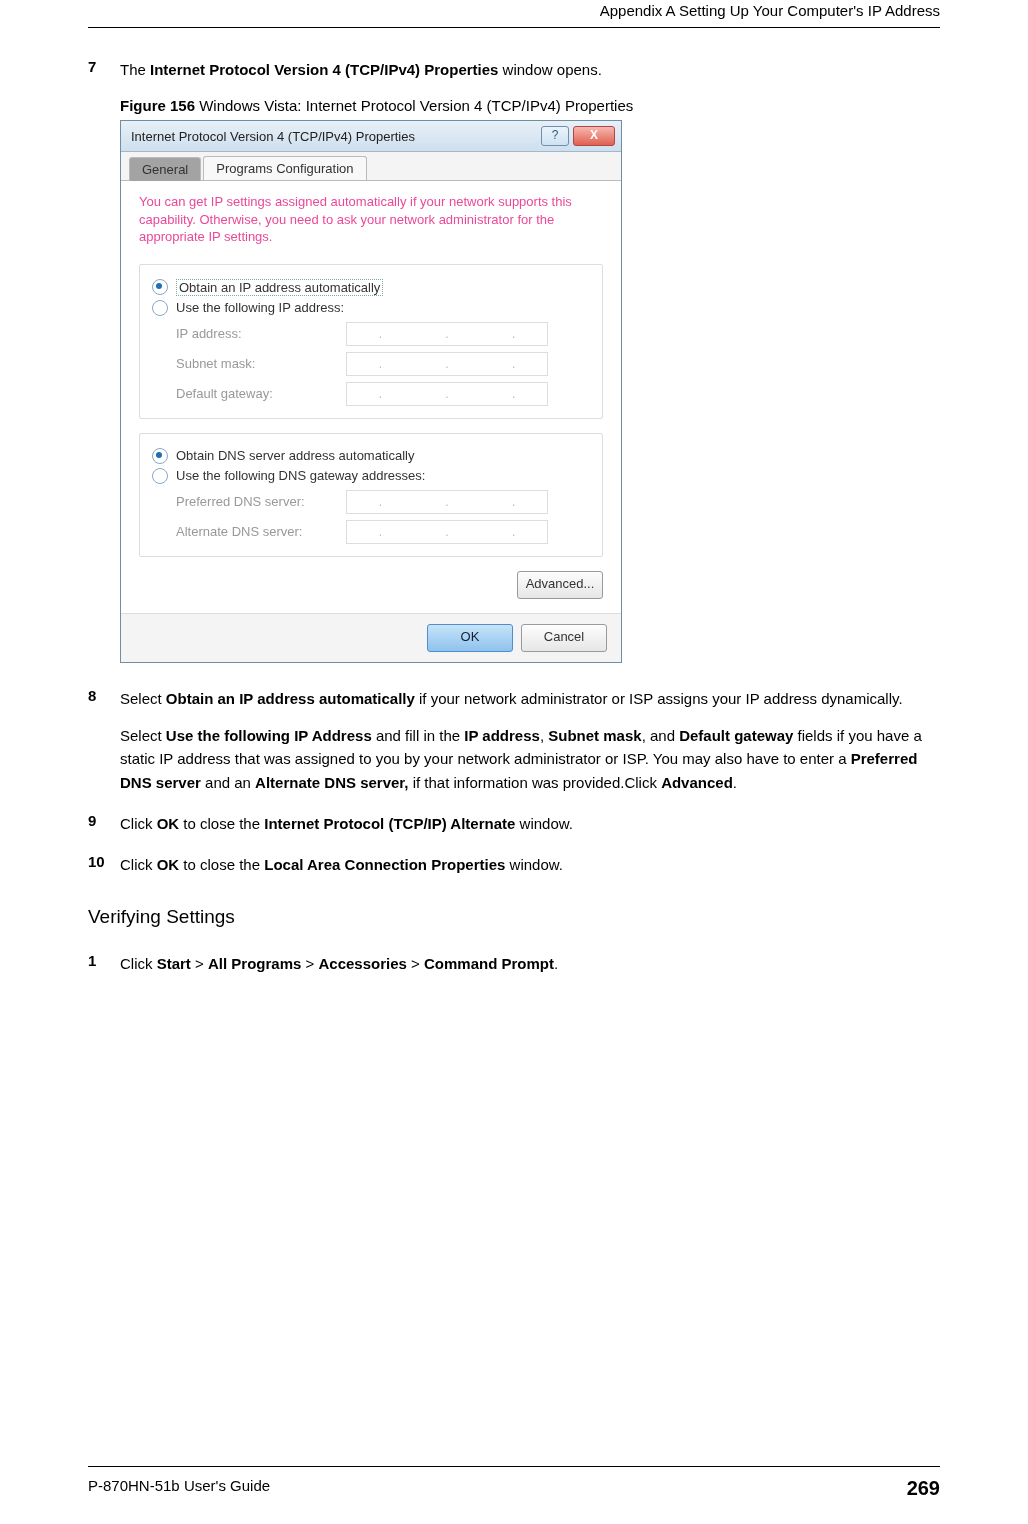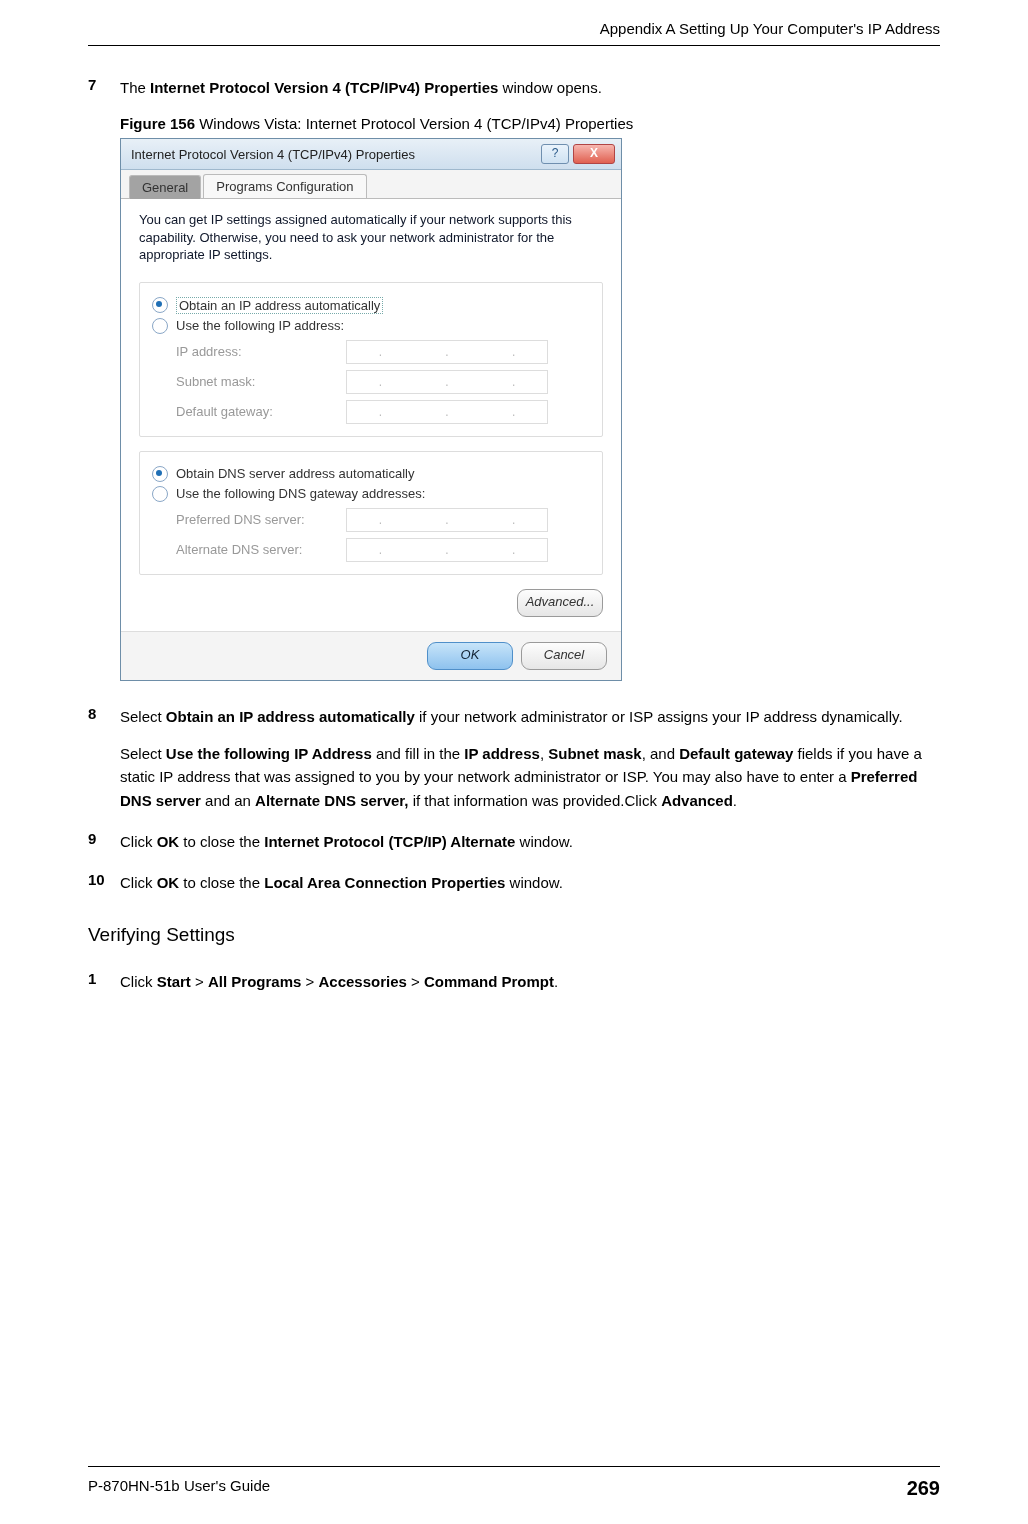--- a/index.html
+++ b/index.html
@@ -5,21 +5,21 @@
   body {
     margin: 0;
     padding: 0;
     background: #fff;
     font-family: Verdana, Geneva, sans-serif;
     font-size: 15px;
     color: #000;
     width: 1028px;
   }
   .page {
-    padding: 20px 88px 0 88px;
+    padding: 2px 88px 0 88px;
     box-sizing: border-box;
     position: relative;
     min-height: 1524px;
   }
   .hdr {
     text-align: right;
     font-size: 15px;
     padding-bottom: 8px;
     border-bottom: 1px solid #000;
     margin-bottom: 30px;
@@ -100,21 +100,21 @@
     background:#a3a3a3;
     position:relative; top:1px;
   }
   .tab-body {
     border-top:1px solid #bbb;
     padding: 12px 18px 14px 18px;
     background:#fff;
   }
   .desc {
     font-size: 13px;
-    color:#0f172a;
+    color:#ec4899;
     line-height:1.35;
     margin-bottom: 18px;
   }
   .group {
     border: 1px solid #ddd;
     border-radius:2px;
     padding: 10px 12px 12px 12px;
     margin-bottom: 14px;
   }
   .radio-row {
@@ -144,25 +144,24 @@
     width:200px; height:22px; border:1px solid #ddd;
     display:flex; align-items:center; justify-content:space-around;
     color:#bbb; font-size:12px;
   }
   .btnrow {
     display:flex; justify-content:flex-end; gap:8px;
     margin-top:10px;
   }
   .vbtn {
     min-width:84px; height:26px;
-    border:1px solid #9a9a9a; border-radius:9px;
+    border:1px solid #9a9a9a; border-radius:3px;
     background:linear-gradient(#fdfdfd,#e6e6e6);
     font-size:13px; text-align:center; line-height:24px;
     color:#333;
-    font-style:italic;
   }
   .vbtn.primary {
     border:1px solid #4f8fc9;
     background:linear-gradient(#c7e4f9,#8ec2ee);
     color:#123;
   }
   .dlg-footer {
     border-top:1px solid #ddd;
     padding:10px 14px;
     background:#f4f4f4;

